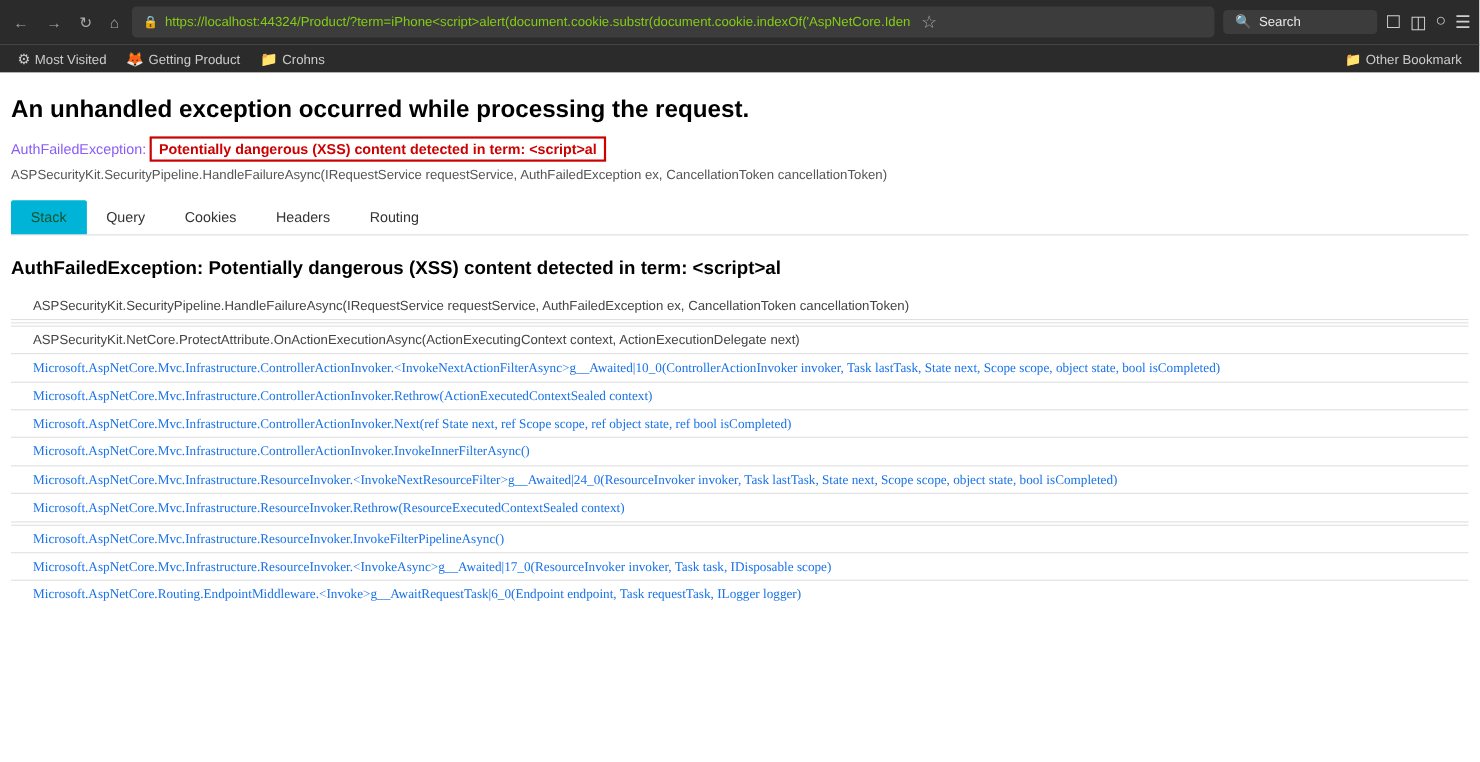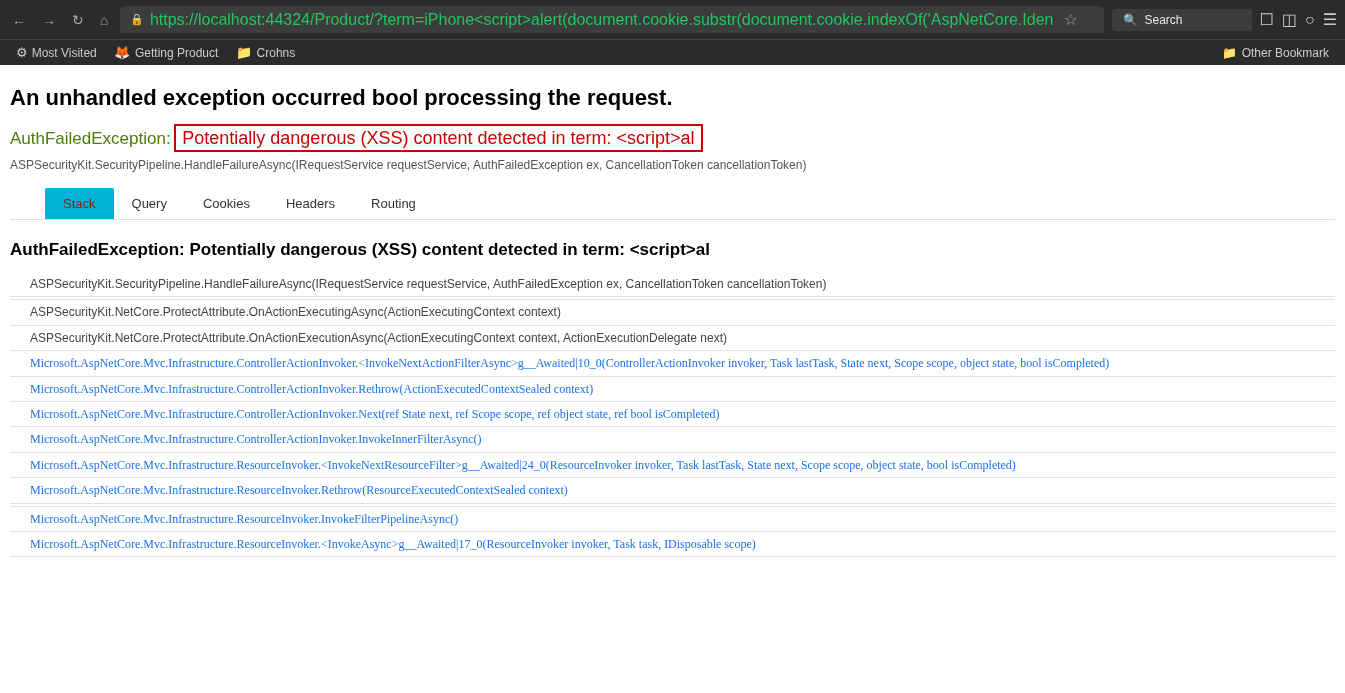--- a/index.html
+++ b/index.html
@@ -26,21 +26,21 @@
       background: #3c3c3c;
       border-radius: 4px;
       padding: 4px 10px;
       color: #e8e8e8;
       font-size: 12px;
       display: flex;
       align-items: center;
       gap: 6px;
     }
     .address-bar .lock-icon { color: #aaa; font-size: 11px; }
-    .address-text { color: #22c55e; font-size: 16px; overflow: hidden; white-space: nowrap; text-overflow: ellipsis; }
+    .address-text { color: #84cc16; font-size: 12px; overflow: hidden; white-space: nowrap; text-overflow: ellipsis; }
     .star-btn { color: #aaa; font-size: 16px; margin-left: 4px; }
     .search-bar {
       background: #3c3c3c;
       border-radius: 4px;
       padding: 4px 12px;
       color: #e8e8e8;
       font-size: 12px;
       display: flex;
       align-items: center;
       gap: 6px;
@@ -99,30 +99,30 @@
       font-weight: bold;
       color: #000;
       margin-bottom: 14px;
     }
 
     .exception-line {
       margin-bottom: 6px;
       line-height: 1.5;
     }
     .exception-type {
-      color: #4d7c0f;
-      font-size: 17px;
+      color: #8b5cf6;
+      font-size: 13px;
     }
     .exception-message-box {
       display: inline;
       border: 2px solid #cc0000;
       padding: 2px 6px;
       color: #cc0000;
-      font-size: 18px;
-      font-weight: normal;
+      font-size: 13px;
+      font-weight: bold;
     }
     .exception-stack-method {
       color: #555;
       font-size: 12px;
       margin-left: 0px;
       margin-top: 4px;
     }
 
     
     .tabs-bar {
@@ -135,23 +135,22 @@
     .tab {
       padding: 8px 18px;
       font-size: 13px;
       cursor: pointer;
       color: #333;
       border: none;
       background: none;
     }
     .tab.active {
       background: #00b4d8;
-      color: #7f1d1d;
+      color: #14532d;
       border-radius: 2px 2px 0 0;
-      margin-left: 35px;
     }
 
     
     .stack-section {
       margin-top: 20px;
     }
     .stack-title {
       font-size: 17px;
       font-weight: bold;
       color: #000;
@@ -216,21 +215,21 @@
   </div>
   <div class="bookmarks-spacer"></div>
   <div class="other-bookmarks">
     <span>📁</span>
     <span>Other Bookmark</span>
   </div>
 </div>
 
 <div class="main-content">
 
-  <div class="error-title">An unhandled exception occurred bool processing the request.</div>
+  <div class="error-title">An unhandled exception occurred while processing the request.</div>
 
   <div class="exception-line">
     <span class="exception-type">AuthFailedException:</span>
     <span class="exception-message-box">Potentially dangerous (XSS) content detected in term: &lt;script&gt;al</span>
   </div>
 
   <div class="exception-stack-method">ASPSecurityKit.SecurityPipeline.HandleFailureAsync(IRequestService requestService, AuthFailedException ex, CancellationToken cancellationToken)</div>
 
   <div class="tabs-bar">
     <button class="tab active">Stack</button>
@@ -240,37 +239,37 @@
     <button class="tab">Routing</button>
   </div>
 
   <div class="stack-section">
     <div class="stack-title">AuthFailedException: Potentially dangerous (XSS) content detected in term: &lt;script&gt;al</div>
 
     <div>
     <div class="stack-line">ASPSecurityKit.SecurityPipeline.HandleFailureAsync(IRequestService requestService, AuthFailedException ex, CancellationToken cancellationToken)</div>
         <hr class="stack-divider">
         <hr class="stack-divider">
-        <div class="stack-line">ASPSecurityKit.NetCore.ProtectAttribute.OnActionExecutingAsync(ActionExecutingContext context)</div>
         <hr class="stack-divider">
         <div class="stack-line">ASPSecurityKit.NetCore.ProtectAttribute.OnActionExecutionAsync(ActionExecutingContext context, ActionExecutionDelegate next)</div>
         <hr class="stack-divider">
         <div class="stack-line highlight">Microsoft.AspNetCore.Mvc.Infrastructure.ControllerActionInvoker.&lt;InvokeNextActionFilterAsync&gt;g__Awaited|10_0(ControllerActionInvoker invoker, Task lastTask, State next, Scope scope, object state, bool isCompleted)</div>
         <hr class="stack-divider">
         <div class="stack-line highlight">Microsoft.AspNetCore.Mvc.Infrastructure.ControllerActionInvoker.Rethrow(ActionExecutedContextSealed context)</div>
         <hr class="stack-divider">
         <div class="stack-line highlight">Microsoft.AspNetCore.Mvc.Infrastructure.ControllerActionInvoker.Next(ref State next, ref Scope scope, ref object state, ref bool isCompleted)</div>
         <hr class="stack-divider">
         <div class="stack-line highlight">Microsoft.AspNetCore.Mvc.Infrastructure.ControllerActionInvoker.InvokeInnerFilterAsync()</div>
         <hr class="stack-divider">
         <div class="stack-line highlight">Microsoft.AspNetCore.Mvc.Infrastructure.ResourceInvoker.&lt;InvokeNextResourceFilter&gt;g__Awaited|24_0(ResourceInvoker invoker, Task lastTask, State next, Scope scope, object state, bool isCompleted)</div>
         <hr class="stack-divider">
         <div class="stack-line highlight">Microsoft.AspNetCore.Mvc.Infrastructure.ResourceInvoker.Rethrow(ResourceExecutedContextSealed context)</div>
         <hr class="stack-divider">
         <hr class="stack-divider">
         <div class="stack-line highlight">Microsoft.AspNetCore.Mvc.Infrastructure.ResourceInvoker.InvokeFilterPipelineAsync()</div>
         <hr class="stack-divider">
         <div class="stack-line highlight">Microsoft.AspNetCore.Mvc.Infrastructure.ResourceInvoker.&lt;InvokeAsync&gt;g__Awaited|17_0(ResourceInvoker invoker, Task task, IDisposable scope)</div>
         <hr class="stack-divider">
+        <div class="stack-line highlight">Microsoft.AspNetCore.Routing.EndpointMiddleware.&lt;Invoke&gt;g__AwaitRequestTask|6_0(Endpoint endpoint, Task requestTask, ILogger logger)</div>
       </div>
   </div>
 
 </div>
 
 </body></html>

